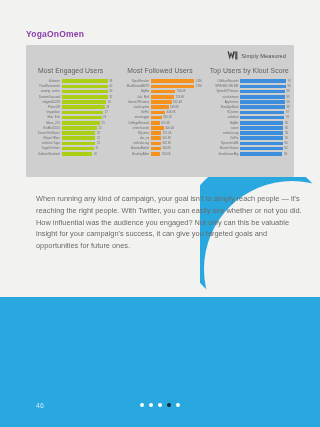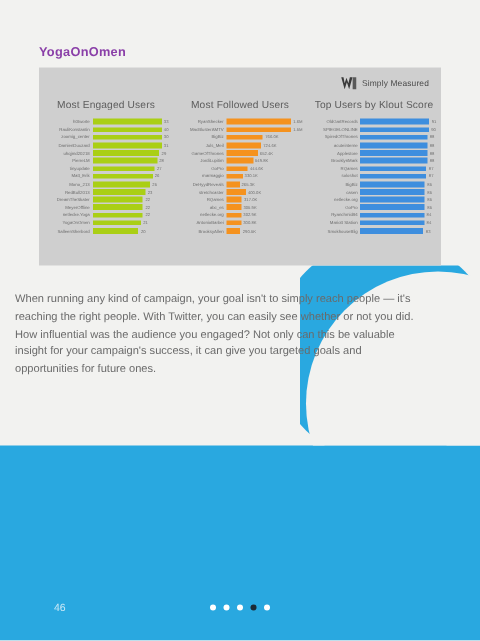--- a/index.html
+++ b/index.html
@@ -68,21 +68,21 @@
   }
   .row-bar-wrap{flex:1;display:flex;align-items:center;min-width:0;}
   .bar{height:3.6px;display:block;}
   .row-value{
     font-size:2.8px;line-height:4.4px;color:#707070;
     padding-left:1.5px;white-space:nowrap;
   }
 
   
   .body-copy{
-    position:absolute;left:10px;top:186px;width:272px;
+    position:absolute;left:36px;top:186px;width:272px;
     font-size:7.4px;line-height:11.6px;color:#6a6a6a;
   }
 
   
   .page-number{
     position:absolute;left:36px;bottom:18px;
     font-size:7px;color:#cbe9f7;
   }
   .dots{
     position:absolute;left:0;right:0;bottom:20px;

